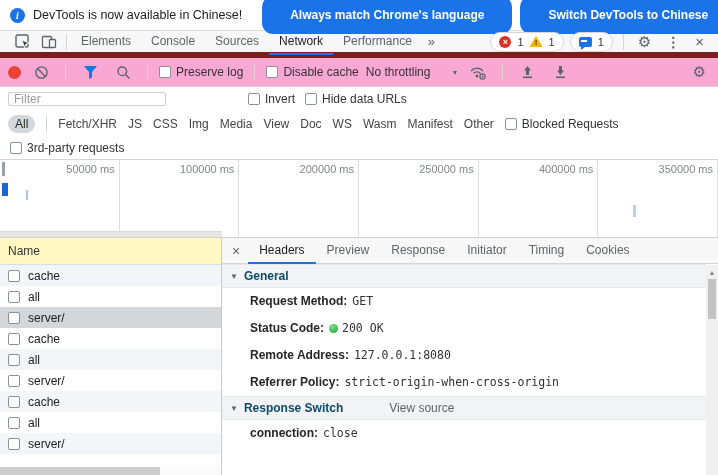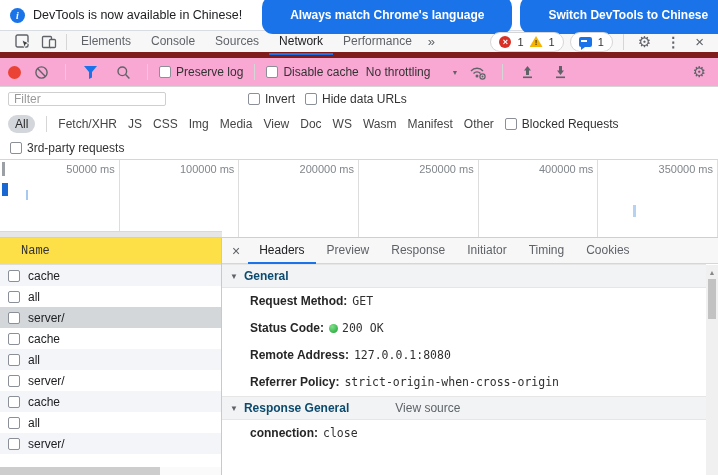--- a/index.html
+++ b/index.html
@@ -72,21 +72,21 @@
     text-align:right; padding:3px 4px 0 0; overflow:hidden; white-space:nowrap; }
   .ov-thumb { position:absolute; left:0; bottom:0; width:222px; height:6px; background:#e6e6e6; border-top:1px solid #d9d9d9; }
   .wf-tick-dark { position:absolute; left:2px; top:2px; width:3px; height:14px; background:#9aa0a6; }
   .wf-bar-blue { position:absolute; left:2px; top:23px; width:6px; height:13px; background:#1967d2; }
   .wf-bar-lite1 { position:absolute; left:26px; top:30px; width:2px; height:10px; background:#a9c8ef; }
   .wf-bar-lite2 { position:absolute; left:633px; top:45px; width:3px; height:12px; background:#b5d2f2; }
 
   
   .main { display:flex; height:237px; }
   .left-panel { width:222px; border-right:1px solid #c9c9c9; display:flex; flex-direction:column; position:relative; background:#fff; }
-  .name-header { height:27px; line-height:26px; padding-left:21px; border-bottom:1px solid #ddd; color:#333; background:#fde047;font-family:Liberation Mono, monospace; }
+  .name-header { height:27px; line-height:26px; padding-left:8px; border-bottom:1px solid #ddd; color:#333; background:#fef9c3; }
   .req-rows { flex:1; overflow:hidden; }
   .req-row { height:21px; display:flex; align-items:center; gap:8px; padding-left:8px; cursor:pointer; color:#202124; }
   .req-row:nth-child(odd) { background:#f3f5f8; }
   .req-row.selected { background:#d4d7da; }
   .hscroll { position:absolute; bottom:0; left:0; width:221px; height:8px; background:#fafafa; }
   .hscroll-thumb { width:160px; height:8px; background:#cdcdcd; }
 
   
   .details { flex:1; display:flex; flex-direction:column; background:#fff; position:relative; }
   .det-tabs { height:26px; display:flex; align-items:center; border-bottom:1px solid #d6d6d6; background:#f7f7f7; }
@@ -343,21 +343,21 @@
       </div>
       <div class="kv">
         <span class="k">Remote Address:</span><span class="mono">127.0.0.1:8080</span>
       </div>
       <div class="kv">
         <span class="k">Referrer Policy:</span><span class="mono">strict-origin-when-cross-origin</span>
       </div>
 
       <div class="section-hdr">
         <span class="tri">▼</span>
-        <span class="ttl">Response General</span>
+        <span class="ttl">Response Switch</span>
         <span class="view-source">View source</span>
       </div>
       <div class="kv">
         <span class="k">connection:</span><span class="mono">close</span>
       </div>
     </div>
 
     <div class="vscroll">
       <div class="up">▲</div>
       <div class="thumb"></div>

